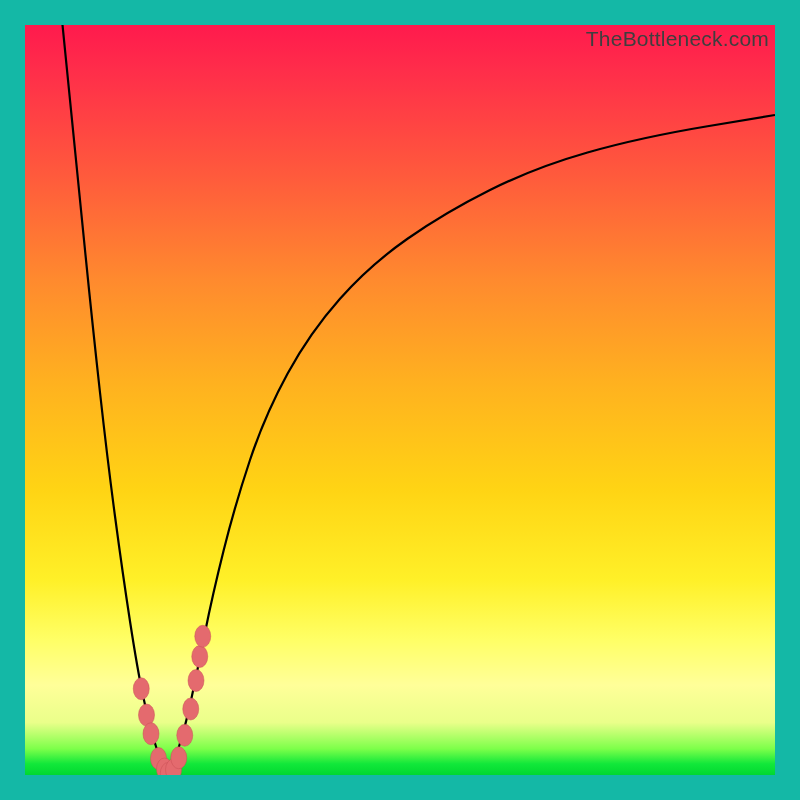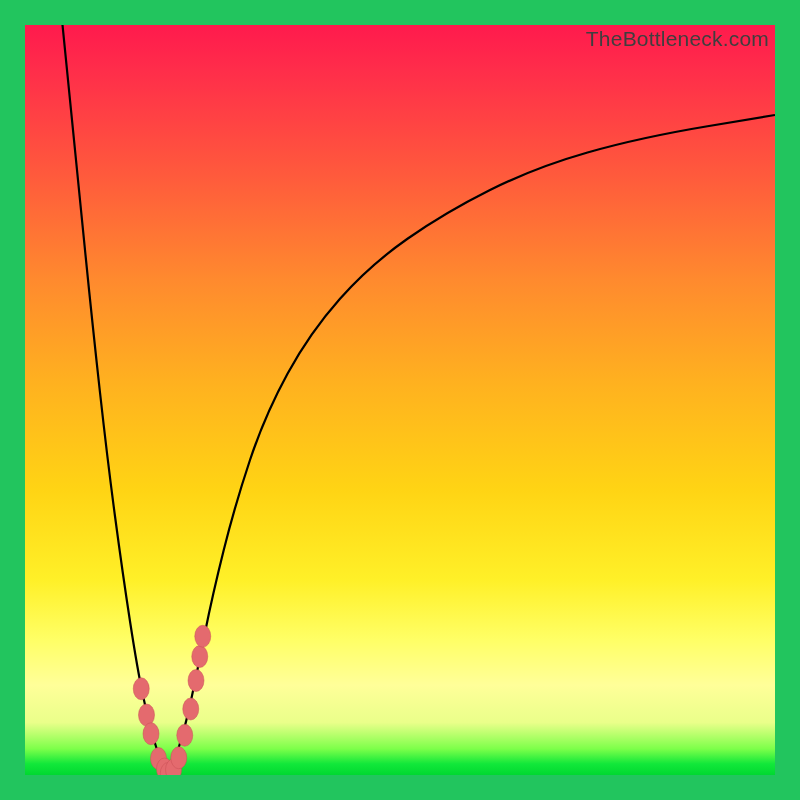--- a/index.html
+++ b/index.html
@@ -6,21 +6,21 @@
     margin: 0;
     padding: 0;
     width: 800px;
     height: 800px;
     overflow: hidden;
     font-family: Arial, Helvetica, sans-serif;
   }
   .frame {
     width: 800px;
     height: 800px;
-    background: #22c55e;
+    background: #14b8a6;
     position: relative;
   }
   .plot-area {
     position: absolute;
     left: 25px;
     top: 25px;
     width: 750px;
     height: 750px;
     overflow: hidden;
   }

